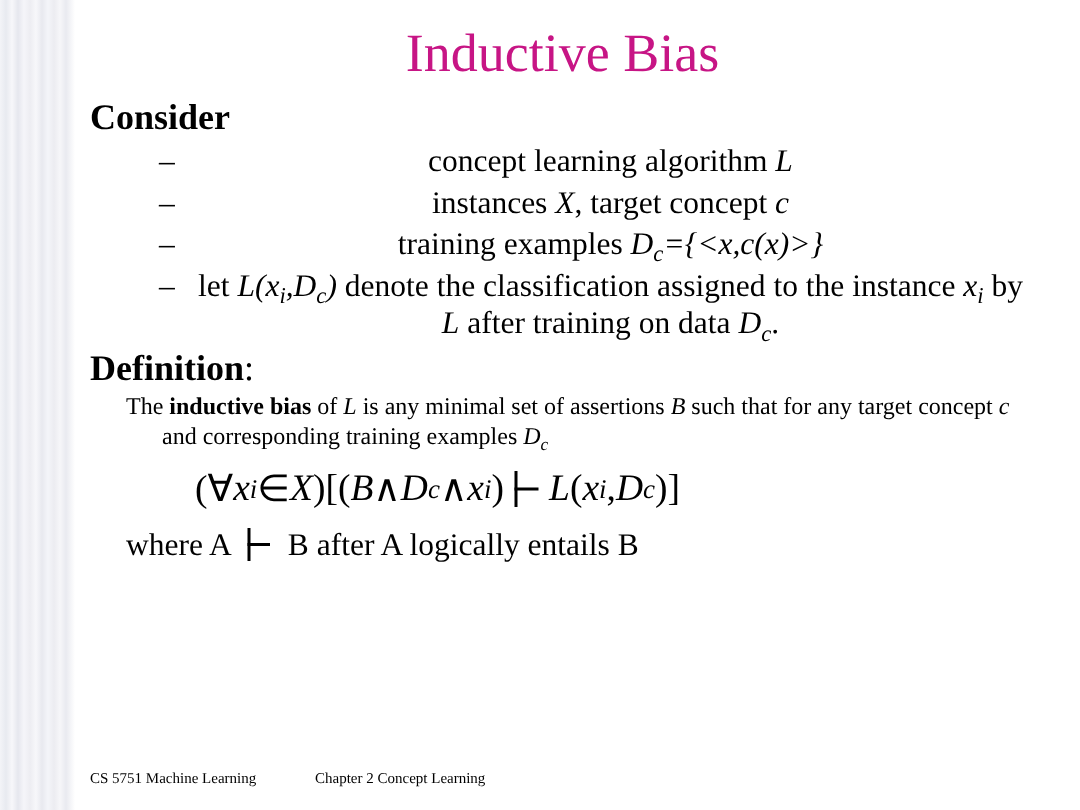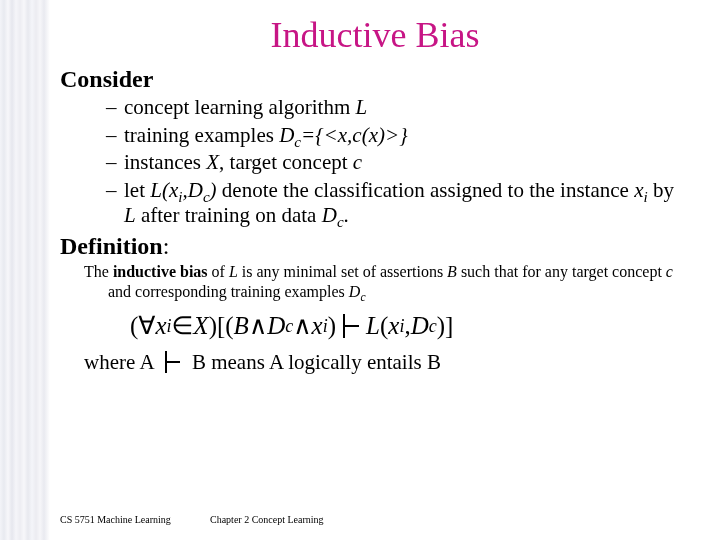--- a/index.html
+++ b/index.html
@@ -52,20 +52,21 @@
     list-style: none;
     margin: 0 0 4px 0;
     padding: 0 0 0 46px;
     font-size: 21px;
     line-height: 1.22;
   }
   ul.dash li {
     position: relative;
     padding-left: 18px;
     margin: 2px 0;
+    text-align: center;
   }
   ul.dash li::before {
     content: "–";
     position: absolute;
     left: 0;
     top: 0;
   }
   .para {
     font-size: 16px;
     line-height: 1.22;
@@ -174,24 +175,24 @@
 
   <h1 class="title">Inductive Bias</h1>
 
   <div class="heading">Consider</div>
 
   <ul class="dash">
     <li>
       <span>concept learning algorithm </span><span class="it">L</span>
     </li>
     <li>
+      <span>instances </span><span class="it">X</span><span>, target concept </span><span class="it">c</span>
+    </li>
+    <li>
       <span>training examples </span><span class="it"><span>D</span><sub>c</sub><span>={&lt;x,c(x)&gt;}</span></span>
-    </li>
-    <li>
-      <span>instances </span><span class="it">X</span><span>, target concept </span><span class="it">c</span>
     </li>
     <li>
       <span>let </span><span class="it"><span>L(x</span><sub>i</sub><span>,D</span><sub>c</sub><span>)</span></span><span> denote the classification assigned to the instance </span><span class="it"><span>x</span><sub>i</sub></span><span> by </span><span class="it">L</span><span> after training on data </span><span class="it"><span>D</span><sub>c</sub></span><span>.</span>
     </li>
   </ul>
 
   <div class="heading def">
     <span>Definition</span><span style="font-weight:normal">:</span>
   </div>
 
@@ -221,20 +222,20 @@
       <sub>i</sub>
       <span class="paren">, </span>
       <span>D</span>
       <sub>c</sub>
       <span class="paren">)]</span>
   </div>
 
   <div class="where-line">
     <span>where A</span>
     <span class="entails-inline"></span>
-    <span>B means A logically entails B</span>
+    <span>B after A logically entails B</span>
   </div>
 
   <div class="footer">
     <div class="fl">CS 5751 Machine Learning</div>
     <div class="fc">Chapter 2  Concept Learning</div>
   </div>
 </div>
 
 </body></html>

